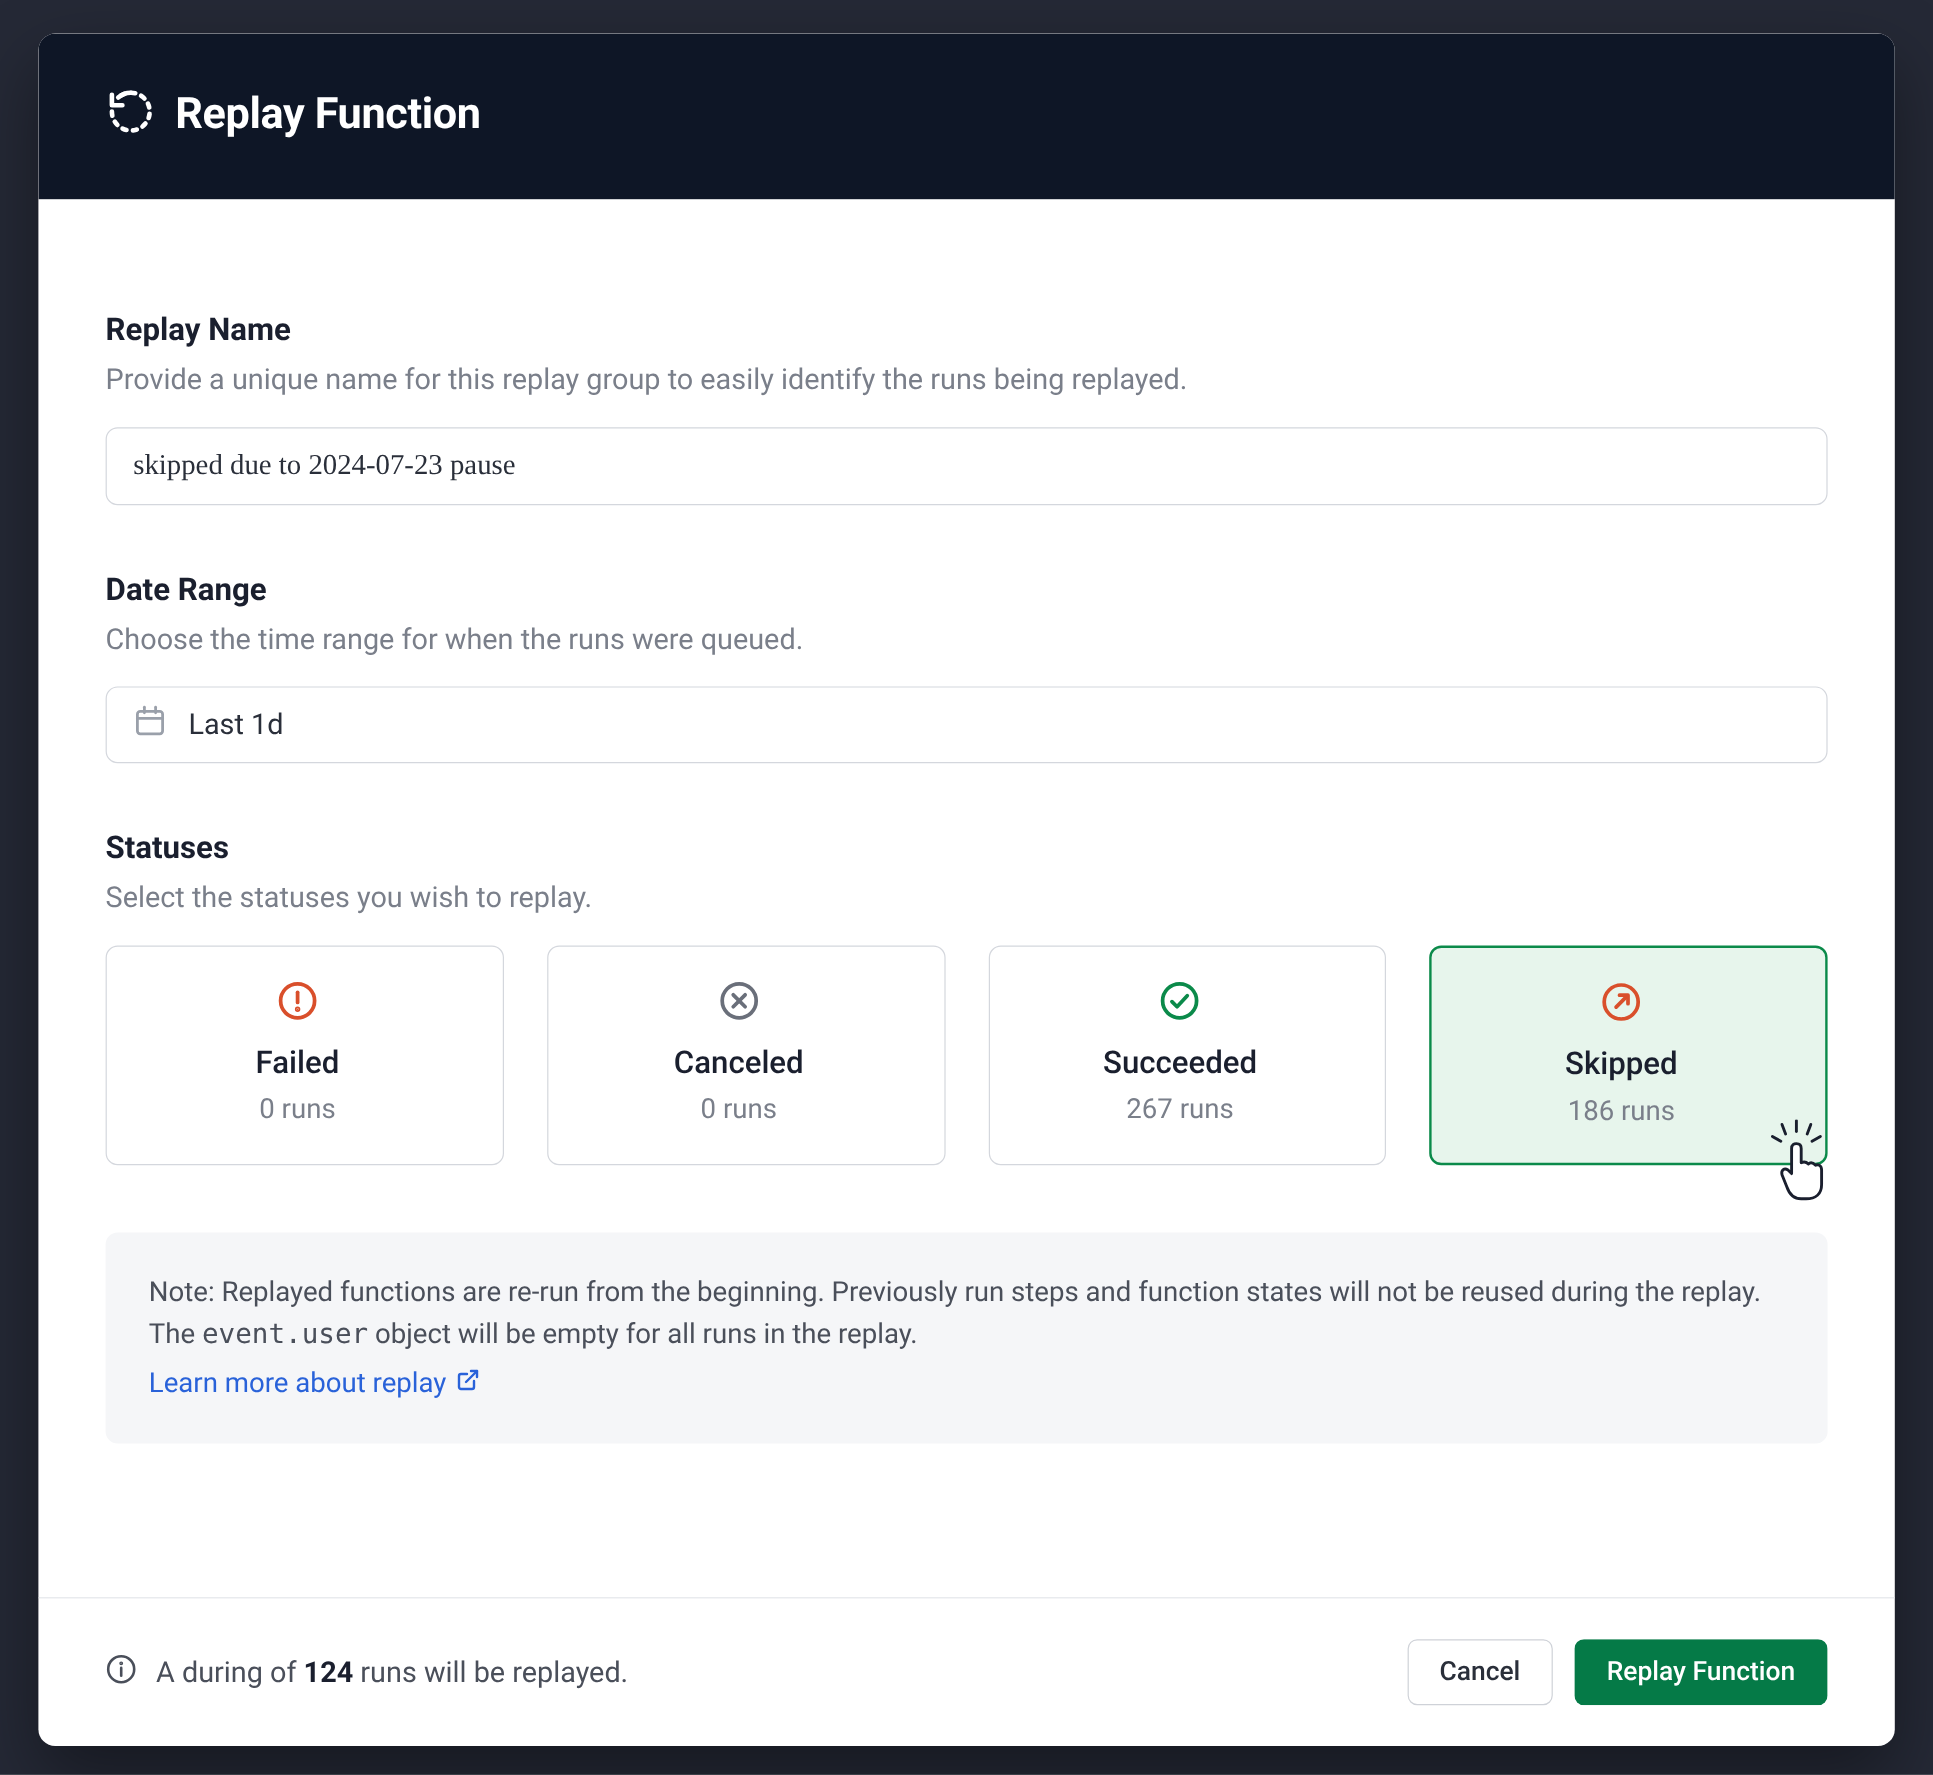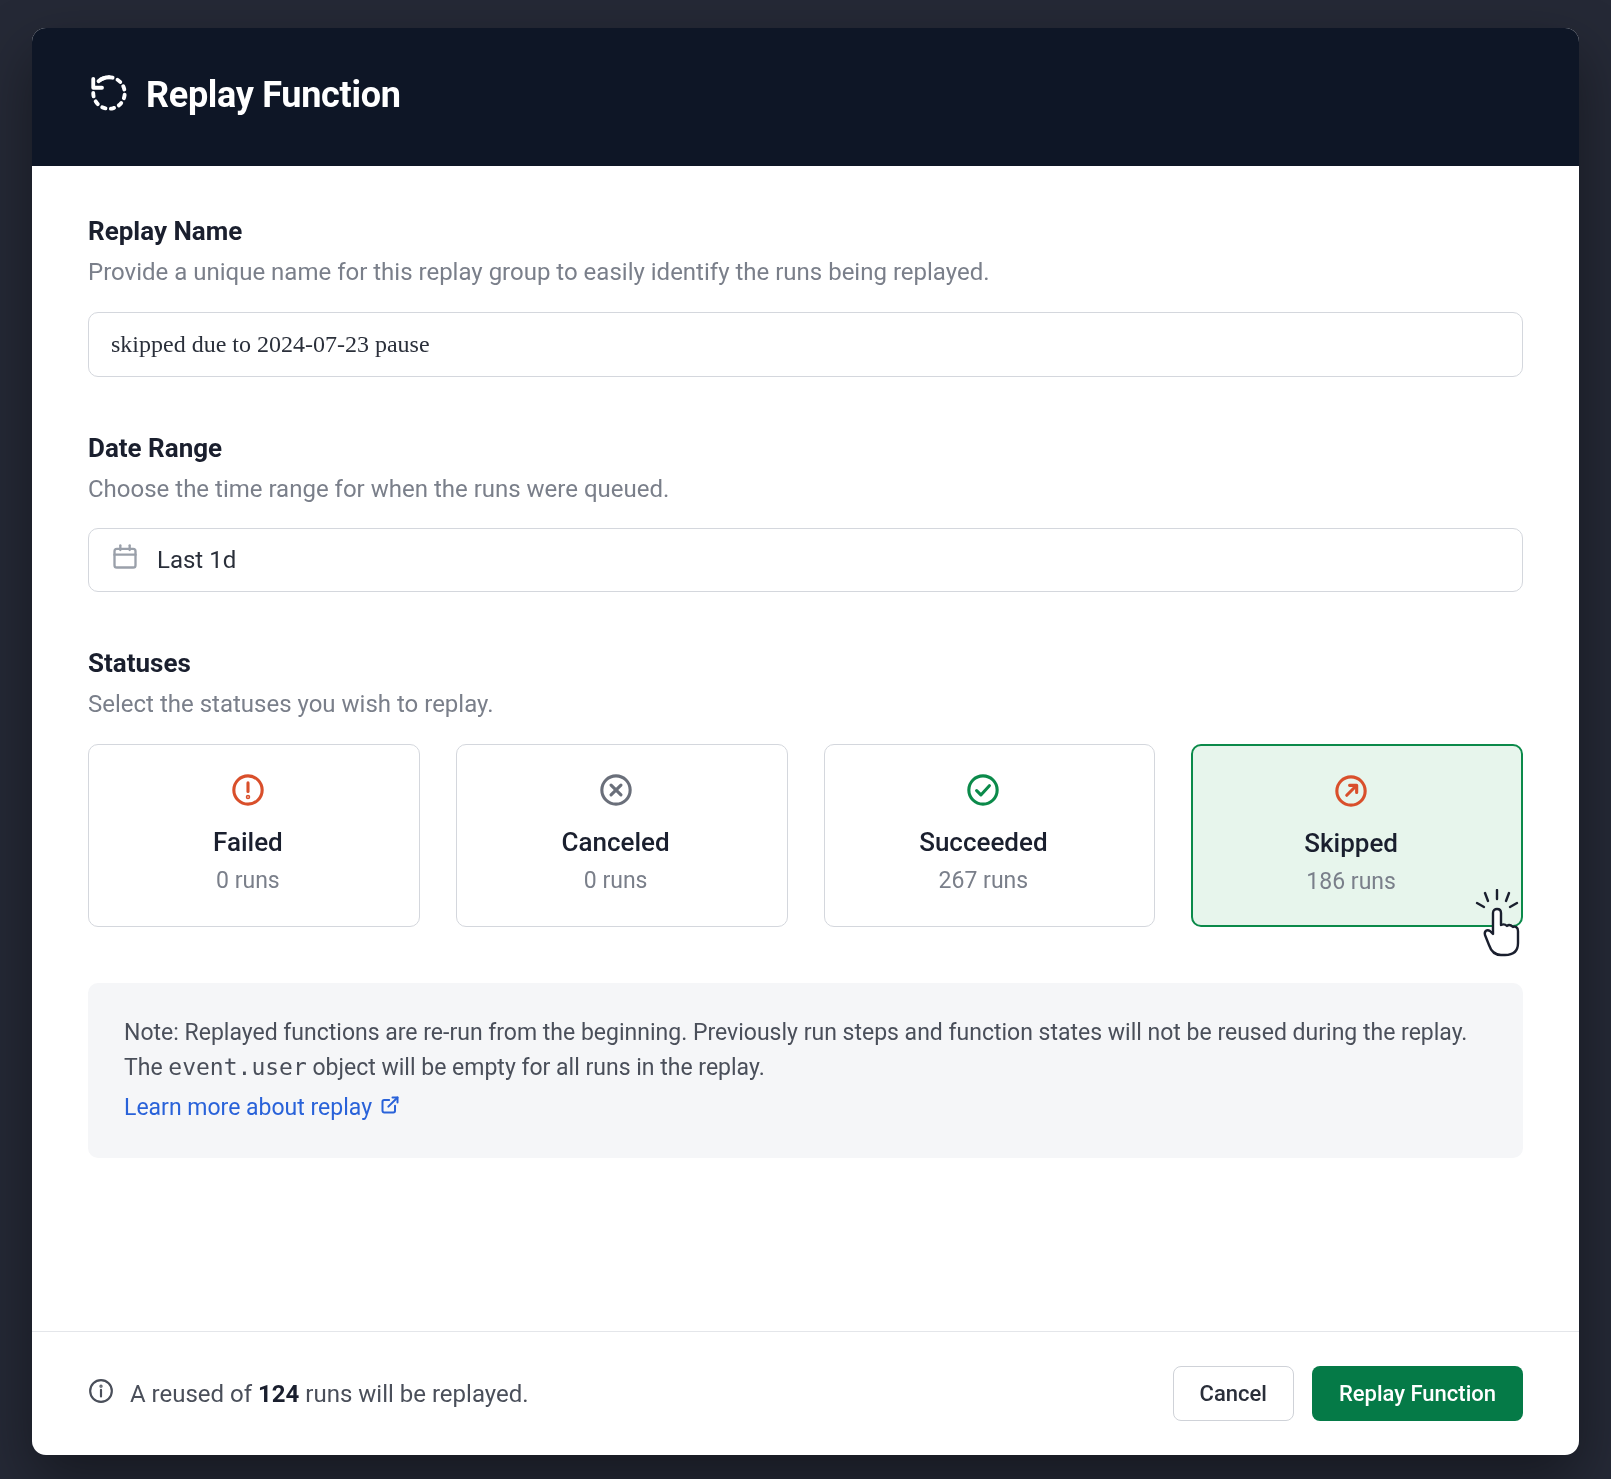--- a/index.html
+++ b/index.html
@@ -43,21 +43,21 @@
 .modal-title {
   font-size: 36px;
   font-weight: 700;
   letter-spacing: -0.3px;
 }
 .modal-body {
   padding: 50px 56px 34px 56px;
   flex: 1;
   overflow-y: auto;
 }
-.field-group { margin-bottom: 56px; }
+.field-group { margin-bottom: 56px; margin-top: 44px; }
 .field-group:last-of-type { margin-bottom: 40px; }
 .field-label {
   font-size: 26px;
   font-weight: 700;
   color: #1a1f2e;
   margin-bottom: 10px;
 }
 .field-help {
   font-size: 24px;
   color: #7a7f8a;
@@ -307,21 +307,21 @@
   <div class="modal-footer">
     <div class="footer-info">
       <span>
         <svg width="26" height="26" viewBox="0 0 24 24" fill="none" stroke="#4a4f5a" stroke-width="2" stroke-linecap="round">
           <circle cx="12" cy="12" r="10"></circle>
           <line x1="12" y1="11" x2="12" y2="17"></line>
           <circle cx="12" cy="7.5" r="0.5" fill="#4a4f5a"></circle>
         </svg>
       </span>
       <span>
-        <span>A reused of </span><strong>124</strong><span> runs will be replayed.</span>
+        <span>A during of </span><strong>124</strong><span> runs will be replayed.</span>
       </span>
     </div>
     <div class="footer-actions">
       <button class="btn btn-secondary">Cancel</button>
       <button class="btn btn-primary">Replay Function</button>
     </div>
   </div>
 
 </div>
 

